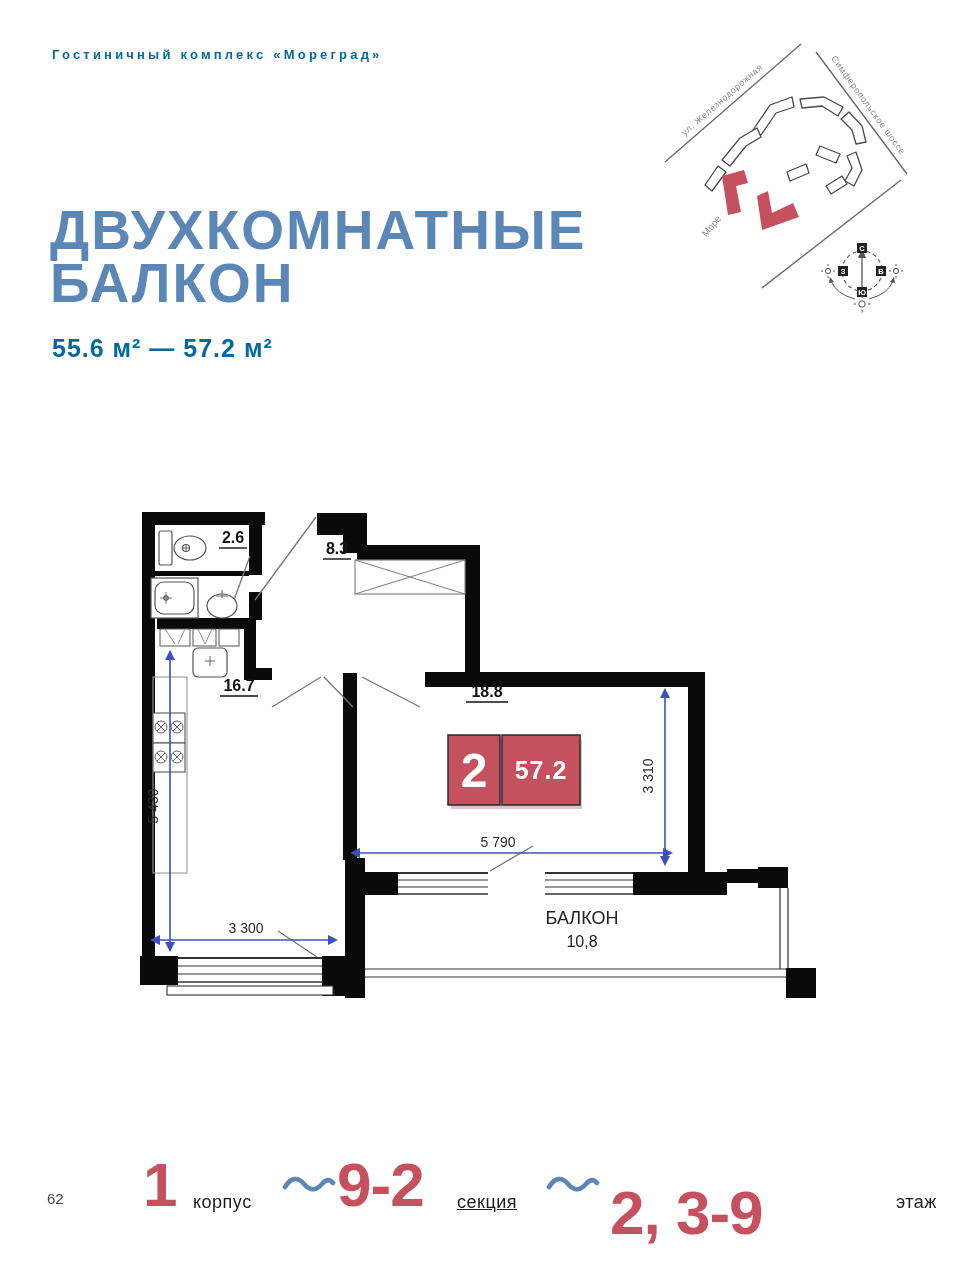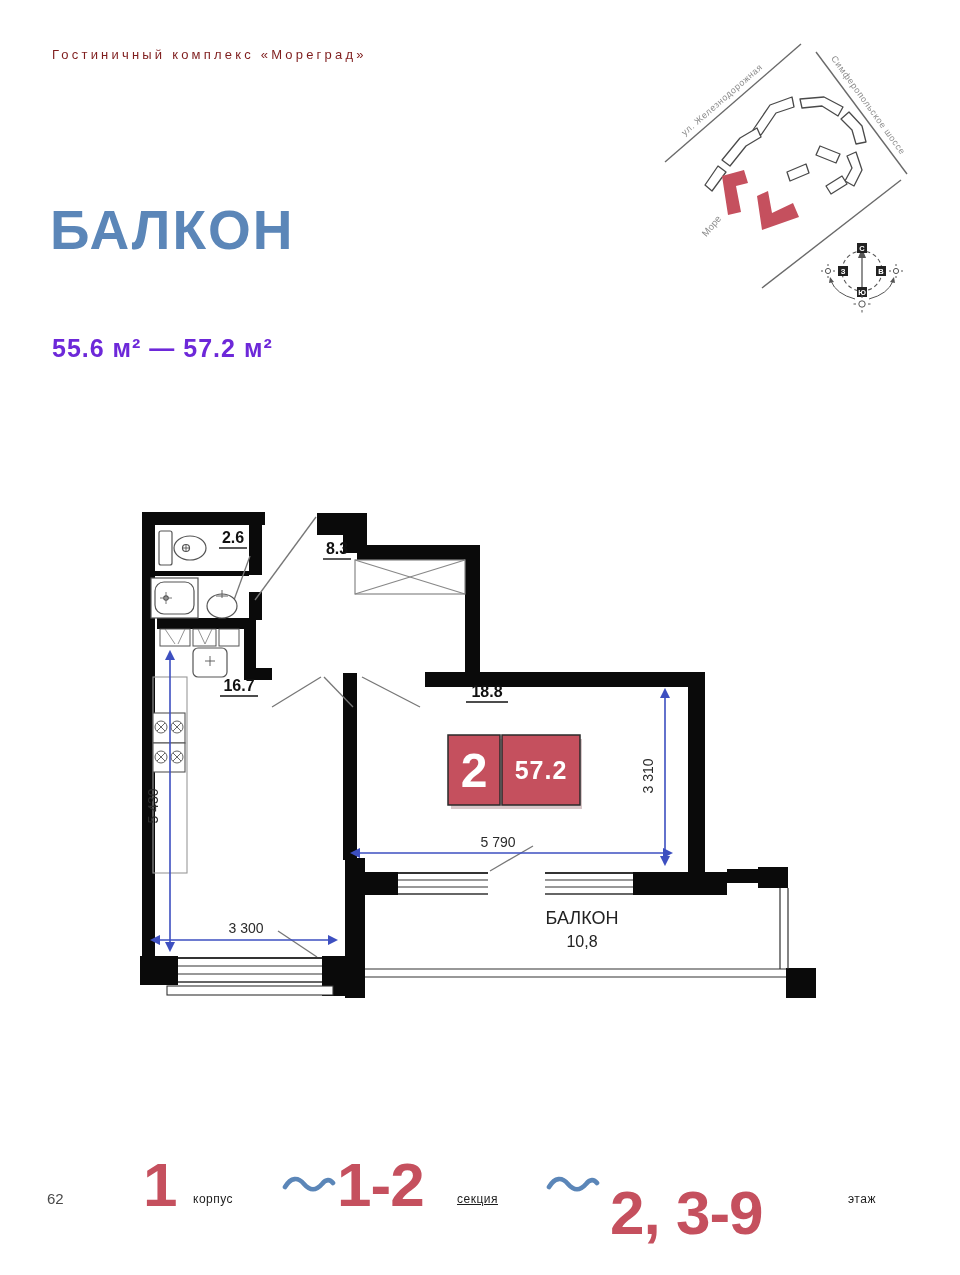--- a/index.html
+++ b/index.html
@@ -1,24 +1,24 @@
 <!DOCTYPE html>
 <html><head>
 <meta charset="utf-8">
 <style>
   html,body{margin:0;padding:0;background:#e8e8e8;}
   .page{position:relative;width:960px;height:1275px;background:#ffffff;overflow:hidden;
         font-family:"Liberation Sans", sans-serif;}
   .abs{position:absolute;}
-  .brand{left:52px;top:47px;font-size:13px;letter-spacing:3.2px;color:#7f1d1d;font-weight:400;}
+  .brand{left:52px;top:47px;font-size:13px;letter-spacing:3.2px;color:#0369a1;font-weight:700;}
   .title{left:50px;top:204px;color:#5b86b8;font-weight:800;font-size:55px;line-height:53px;letter-spacing:2px;}
-  .area-range{left:52px;top:334px;font-size:25px;font-weight:700;color:#6d28d9;letter-spacing:1px;}
+  .area-range{left:52px;top:334px;font-size:25px;font-weight:700;color:#0369a1;letter-spacing:1px;}
   .pagenum{left:47px;top:1190px;font-size:15px;color:#4a4a4a;}
   .big-red{color:#c5505e;font-weight:800;font-size:62px;line-height:56px;letter-spacing:-1px;}
-  .small-black{font-size:12px;color:#1d1d1d;font-weight:400;letter-spacing:0.5px;}
+  .small-black{font-size:18px;color:#1d1d1d;font-weight:400;letter-spacing:0.5px;}
   svg text{font-family:"Liberation Sans", sans-serif;}
 </style>
 </head>
 <body>
 
 <div class="page">
 
   <div class="abs brand">Гостиничный комплекс «Мореград»</div>
 
   <svg class="abs" style="left:640px;top:28px;" width="300" height="300" viewBox="640 28 300 300">
@@ -70,20 +70,21 @@
         <path d="M856,304 h-2.5 M868,304 h2.5 M862,298 v-2.5 M862,310 v2.5"></path>
         <path d="M855,299 Q836,294 831,281"></path>
         <path d="M869,299 Q888,294 893,281"></path>
         <polygon points="829,283 834,282 830,277" fill="#555" stroke="none"></polygon>
         <polygon points="895,283 890,282 894,277" fill="#555" stroke="none"></polygon>
       </g>
     </g>
   </svg>
 
   <div class="abs title">
+    <div>ДВУХКОМНАТНЫЕ</div>
     <div>БАЛКОН</div>
   </div>
   <div class="abs area-range">55.6 м² — 57.2 м²</div>
 
   <svg class="abs" style="left:140px;top:495px;" width="690" height="515" viewBox="140 495 690 515">
     <defs>
       <marker id="arrB" viewBox="0 0 10 10" refX="8" refY="5" markerWidth="6.5" markerHeight="6.5" orient="auto-start-reverse">
         <path d="M0,0 L10,5 L0,10 z" fill="#3d4fc0"></path>
       </marker>
     </defs>
@@ -236,23 +237,23 @@
 
   <div class="abs pagenum">62</div>
 
   <div class="abs big-red" style="left:143px;top:1157px;">1</div>
   <div class="abs small-black" style="left:193px;top:1192px;">корпус</div>
 
   <svg class="abs" style="left:282px;top:1174px;" width="54" height="22" viewBox="0 0 54 22">
     <path d="M3,13 C9,3 16,3 22,10 C28,17 34,17 40,10 C44,5 48,5 51,9" fill="none" stroke="#5b86b8" stroke-width="4.6" stroke-linecap="round"></path>
   </svg>
 
-  <div class="abs big-red" style="left:337px;top:1157px;">1-2</div>
+  <div class="abs big-red" style="left:337px;top:1157px;">9-2</div>
   <div class="abs small-black" style="left:457px;top:1192px;text-decoration:underline;">секция</div>
 
   <svg class="abs" style="left:546px;top:1174px;" width="54" height="22" viewBox="0 0 54 22">
     <path d="M3,13 C9,3 16,3 22,10 C28,17 34,17 40,10 C44,5 48,5 51,9" fill="none" stroke="#5b86b8" stroke-width="4.6" stroke-linecap="round"></path>
   </svg>
 
   <div class="abs big-red" style="left:610px;top:1157px;margin-top:28px;">2, 3-9</div>
-  <div class="abs small-black" style="left:848px;top:1192px;">этаж</div>
+  <div class="abs small-black" style="left:896px;top:1192px;">этаж</div>
 
 </div>
 
 </body></html>

